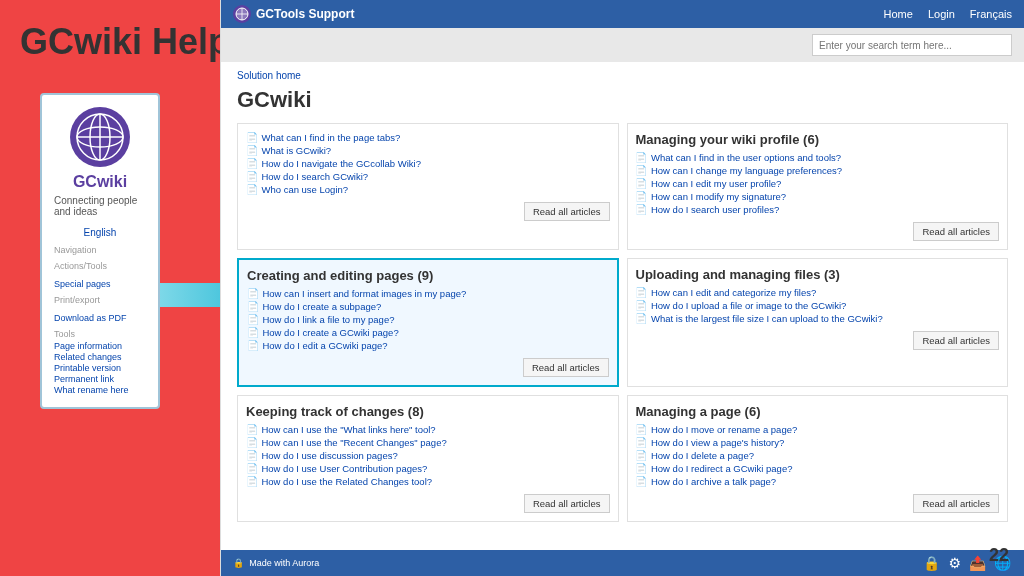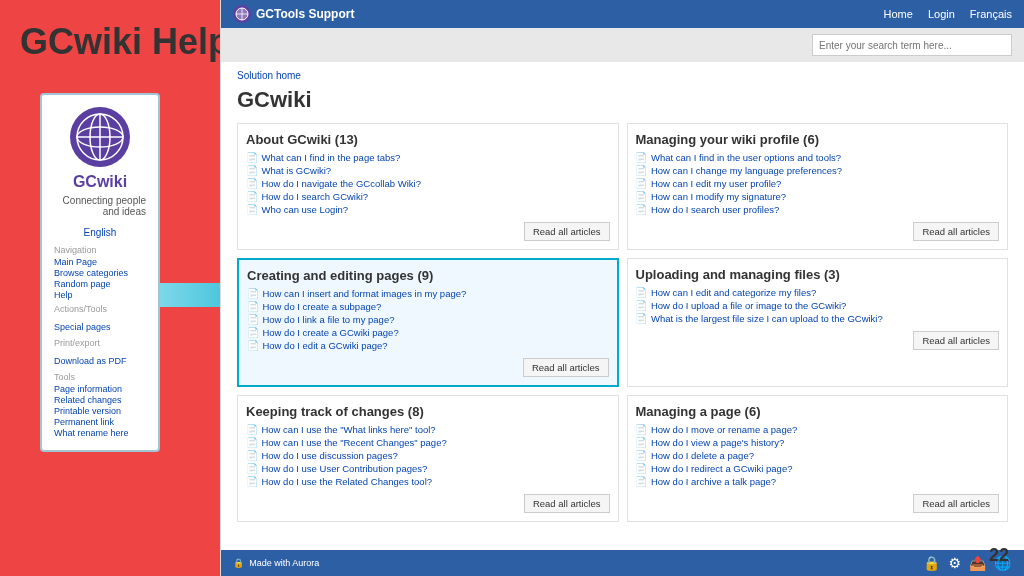--- a/index.html
+++ b/index.html
@@ -66,21 +66,21 @@
     .wiki-card-title {
       font-size: 16px;
       font-weight: bold;
       color: #5b3fa0;
       margin-bottom: 4px;
     }
 
     .wiki-card-subtitle {
       font-size: 10px;
       color: #555;
-      text-align: right;
+      text-align: left;
       margin-bottom: 10px;
     }
 
     .wiki-nav-section {
       width: 100%;
       margin-top: 4px;
     }
 
     .wiki-nav-label {
       font-size: 9px;
@@ -349,26 +349,20 @@
         <line x1="25" y1="2" x2="25" y2="48" stroke="white" stroke-width="1.5"></line>
       </svg>
     </div>
     <div class="wiki-card-title">GCwiki</div>
     <div class="wiki-card-subtitle">Connecting people and ideas</div>
 
     <div style="font-size:10px; color:#0645ad; margin-bottom:3px;text-align:right;">English</div>
 
     <div class="wiki-nav-section">
       <div class="wiki-nav-label">Navigation</div>
-      <div class="wiki-nav-links">
-        <a class="wiki-nav-link">Main Page</a>
-        <a class="wiki-nav-link">Browse categories</a>
-        <a class="wiki-nav-link">Random page</a>
-        <a class="wiki-nav-link">Help</a>
-      </div>
     </div>
 
     <div class="wiki-nav-section">
       <div class="wiki-nav-label">Actions/Tools</div>
       <a class="wiki-nav-link">Special pages</a>
     </div>
 
     <div class="wiki-nav-section">
       <div class="wiki-nav-label">Print/export</div>
       <a class="wiki-nav-link">Download as PDF</a>
@@ -423,21 +417,20 @@
     <input class="search-input" type="text" placeholder="Enter your search term here..." style="">
   </div>
 
   <div class="content-area">
     <div class="solution-home">Solution home</div>
     <h1 class="page-title">GCwiki</h1>
 
     <div class="sections-grid">
 
       <div class="section-box">
-        <div class="section-title">About GCwiki (13)</div>
         <ul class="section-articles">
           <li>
               <span class="article-icon">📄</span>
               <span class="article-link">What can I find in the page tabs?</span>
             </li>
           <li>
               <span class="article-icon">📄</span>
               <span class="article-link">What is GCwiki?</span>
             </li>
           <li>

